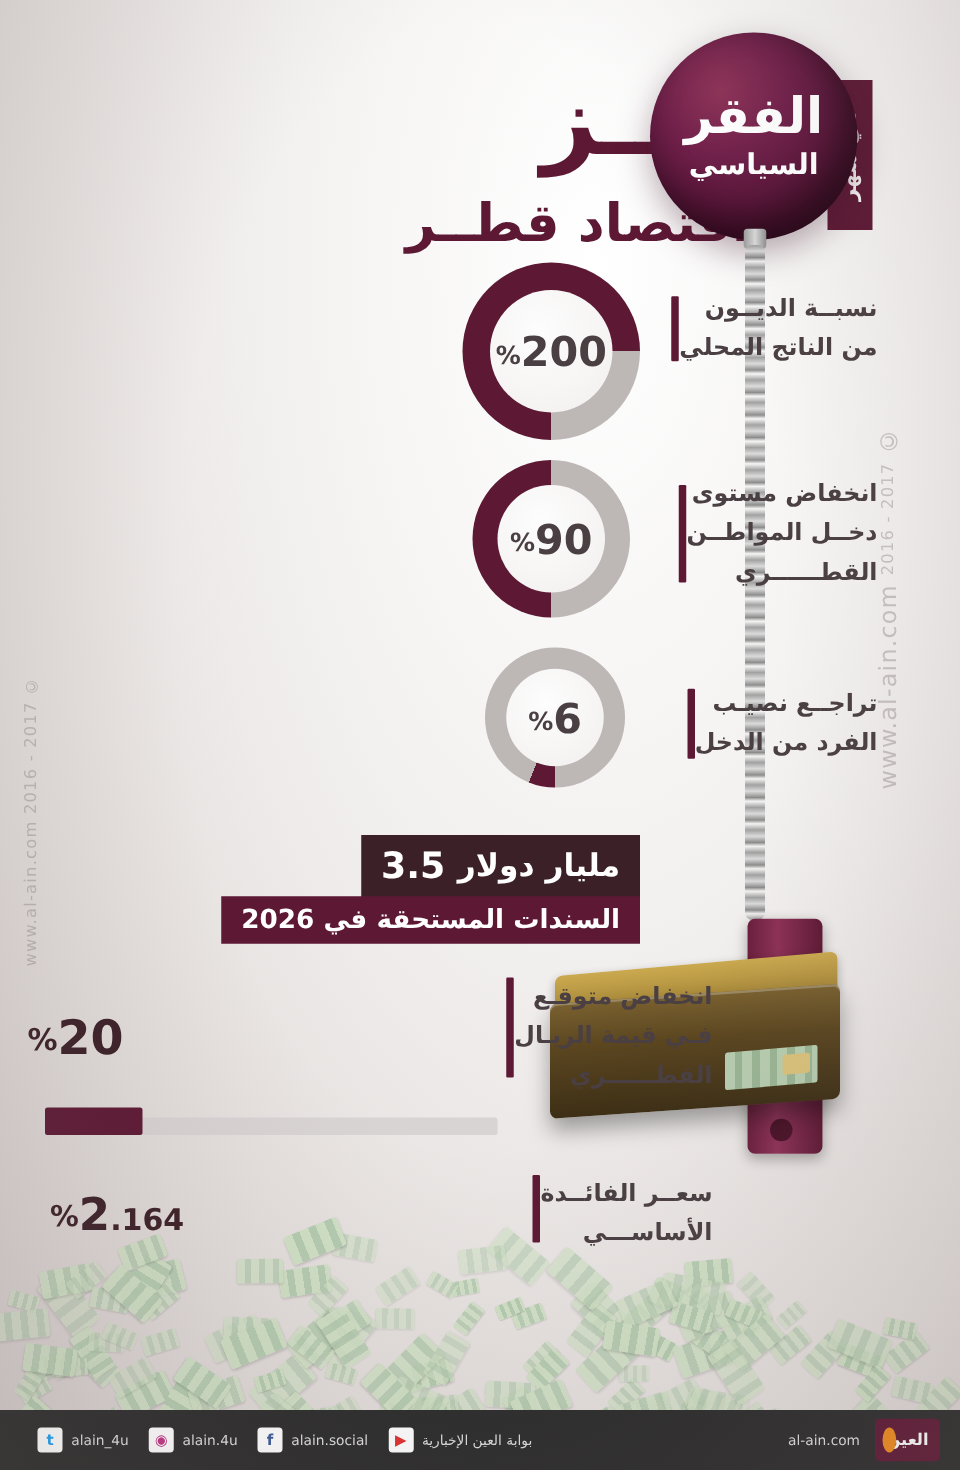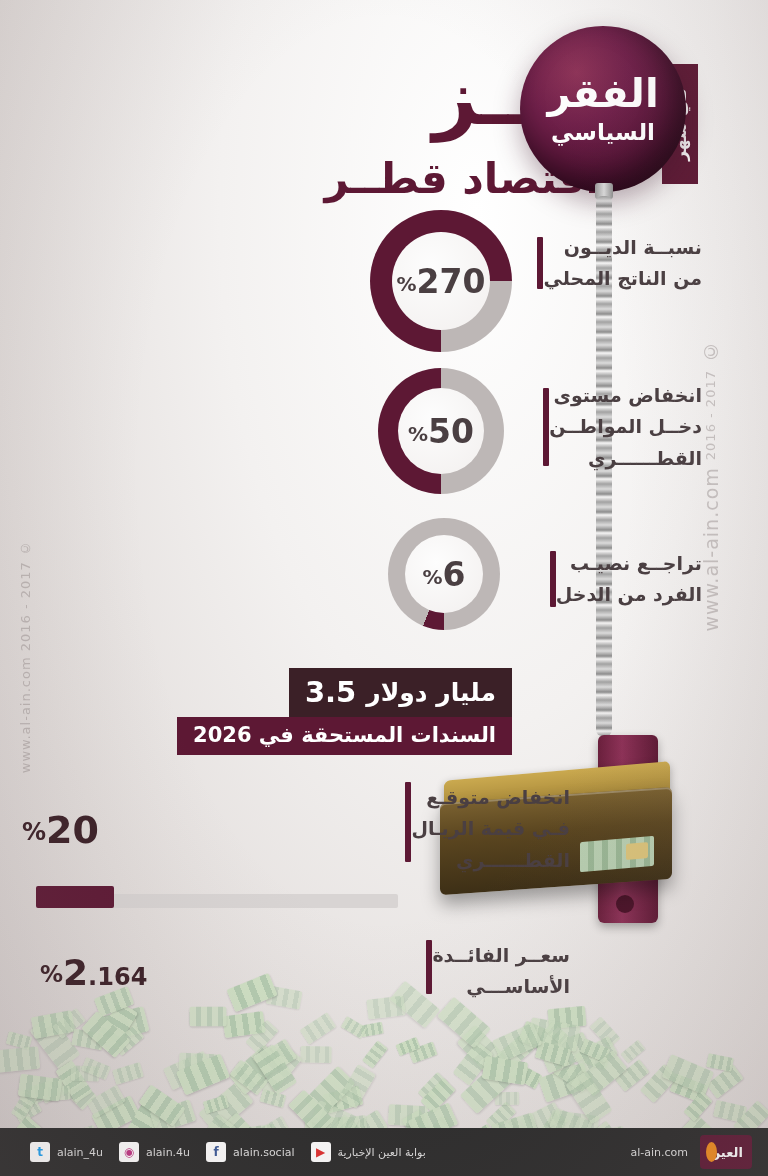--- a/index.html
+++ b/index.html
@@ -266,39 +266,39 @@
       <div>نسبــة الديــون</div>
       <div>من الناتج المحلي</div>
     </div>
     <div class="bar-mark"></div>
   </div>
   <div class="donut-wrap" style="top:210px;left:370px;">
     <div class="donut" style="width:142px;height:142px;
         background:conic-gradient(from 180deg, #5d1834 0deg 270deg, #bdb7b6 270deg 360deg);">
       <div class="hole" style="inset:22px;"></div>
       <div class="val">
-        <span class="pct">%</span><span>270</span>
+        <span class="pct">%</span><span>200</span>
       </div>
     </div>
   </div>
 
   <div class="stat" style="top:380px;right:66px;">
     <div class="stat-text">
       <div>انخفاض مستوى</div>
       <div>دخــل المواطــن</div>
       <div>القطــــــري</div>
     </div>
     <div class="bar-mark" style="height:78px;"></div>
   </div>
   <div class="donut-wrap" style="top:368px;left:378px;">
     <div class="donut" style="width:126px;height:126px;
         background:conic-gradient(from 180deg, #5d1834 0deg 180deg, #bdb7b6 180deg 360deg);">
       <div class="hole" style="inset:20px;"></div>
       <div class="val">
-        <span class="pct">%</span><span>50</span>
+        <span class="pct">%</span><span>90</span>
       </div>
     </div>
   </div>
 
   <div class="stat" style="top:548px;right:66px;">
     <div class="stat-text">
       <div>تراجــع نصيـب</div>
       <div>الفرد من الدخل</div>
     </div>
     <div class="bar-mark" style="height:56px;"></div>

